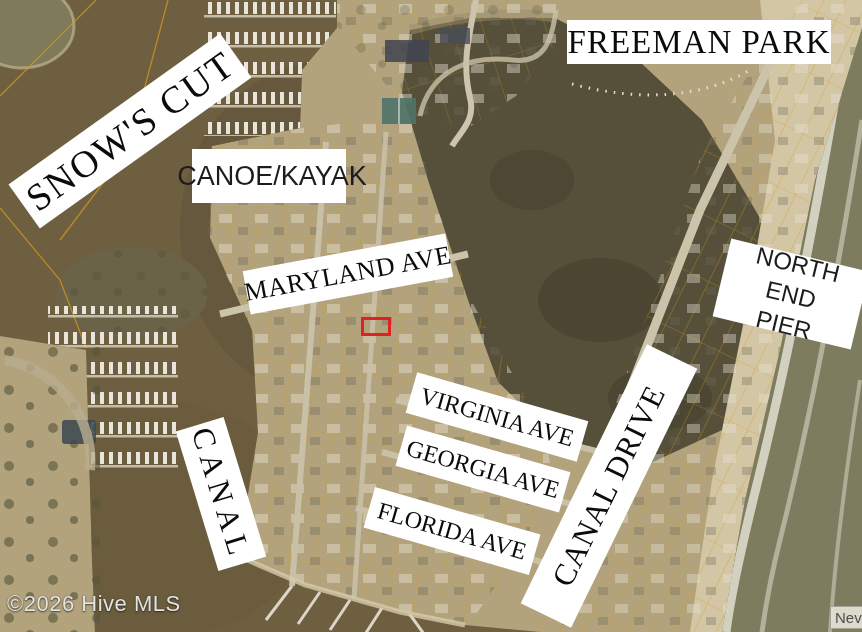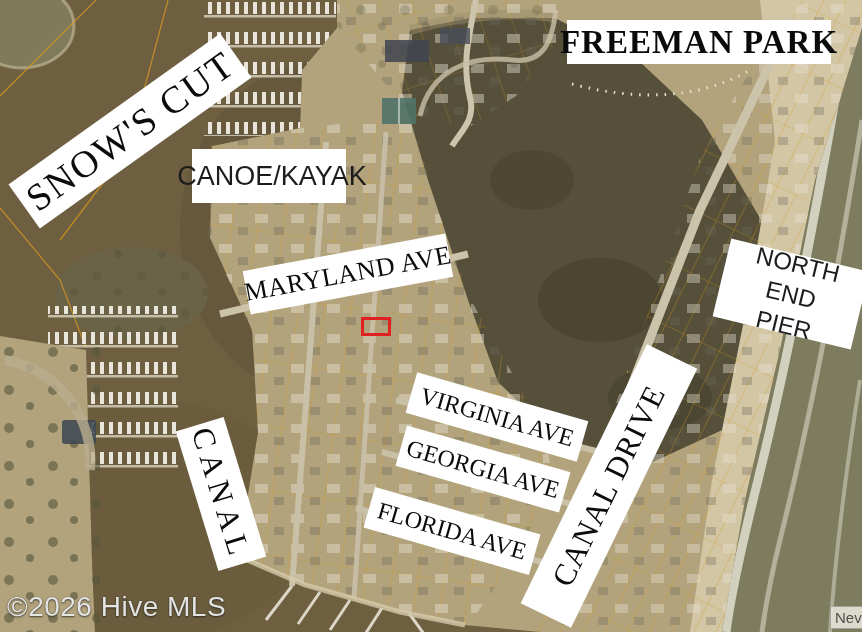--- a/index.html
+++ b/index.html
@@ -16,41 +16,41 @@
   .maplabel{
     position:absolute; background:#ffffff; color:#0b0b0b;
     display:flex; align-items:center; justify-content:center;
     white-space:nowrap; box-sizing:border-box;
   }
   .serif{font-family:"Liberation Serif","DejaVu Serif",serif;}
   .sans{font-family:"Liberation Sans","DejaVu Sans",sans-serif;}
   .lbl-snows-cut{left:0px;top:104px;width:260px;height:54px;font-size:38px;letter-spacing:2px;
     transform:translate(0,0) rotate(-35.5deg);transform-origin:center;left:0;top:0;
     left:calc(130px - 130px);top:calc(131px - 27px);}
-  .lbl-freeman-park{left:567px;top:20px;width:264px;height:44px;font-size:33px;letter-spacing:1px;font-weight:bold;}
+  .lbl-freeman-park{left:567px;top:20px;width:264px;height:44px;font-size:33px;letter-spacing:1px;}
   .lbl-canoe{left:192px;top:149px;width:154px;height:54px;font-size:27px;line-height:31px;
     justify-content:flex-start;padding-left:6px;white-space:normal;color:#1c1c1c;}
   .lbl-maryland{left:245px;top:252px;width:206px;height:44px;font-size:26px;letter-spacing:.5px;
     transform:rotate(-10.5deg);}
   .lbl-north-end{left:720px;top:254px;width:142px;height:80px;font-size:24px;line-height:31px;
     transform:rotate(13.5deg);white-space:normal;text-align:center;color:#1c1c1c;}
   .lbl-virginia{left:408px;top:396px;width:178px;height:42px;font-size:24px;transform:rotate(16deg);}
   .lbl-georgia{left:398px;top:448px;width:170px;height:42px;font-size:24px;transform:rotate(16deg);}
   .lbl-florida{left:366px;top:510px;width:172px;height:42px;font-size:24px;transform:rotate(16deg);}
   .lbl-canal{left:148px;top:469px;width:146px;height:50px;font-size:31px;letter-spacing:6px;
     transform:rotate(73deg);}
   .lbl-canal-drive{left:465px;top:458px;width:288px;height:56px;font-size:31px;letter-spacing:1px;
     transform:rotate(-64deg);}
   .lbl-lines{display:flex;flex-direction:column;justify-content:center;}
   #subject-rect{
     position:absolute;left:361px;top:317px;width:30px;height:19px;
     border:3px solid var(--subject);box-sizing:border-box;background:transparent;
   }
   #copyright{
-    position:absolute;left:7px;top:591px;font-size:28px;color:#e4e4e2;
+    position:absolute;left:7px;top:591px;font-size:22px;color:#e4e4e2;
     letter-spacing:.5px;text-shadow:0 1px 2px rgba(30,30,30,.75), 0 0 1px rgba(0,0,0,.5);
   }
   #corner-chip{
     position:absolute;left:830px;top:606px;width:44px;height:23px;
     background:rgba(228,226,215,.92);border:1px solid rgba(140,140,130,.7);
     color:#4e4e4e;font-size:15px;line-height:21px;padding-left:4px;box-sizing:border-box;
   }
 </style>
 </head>
 <body>

